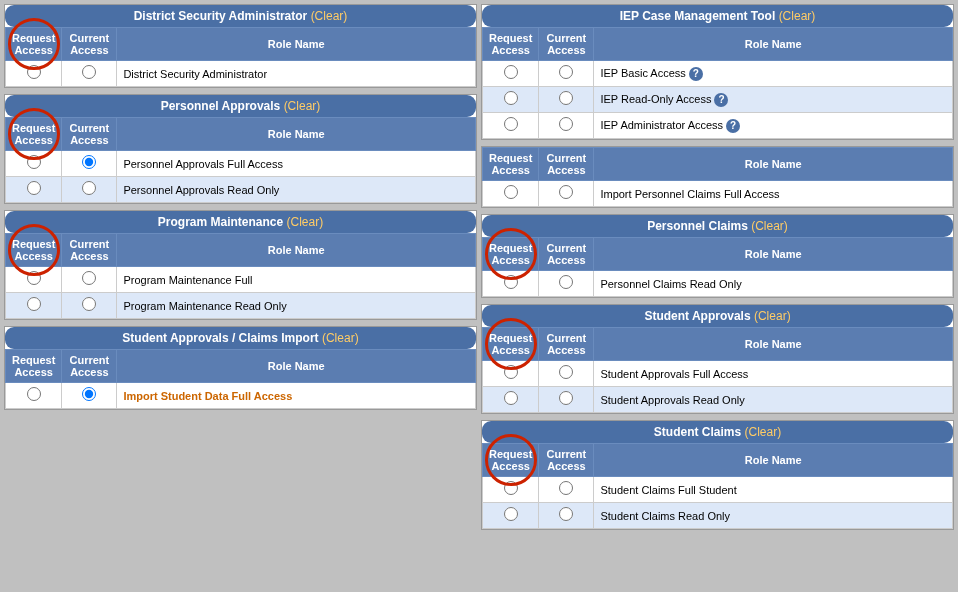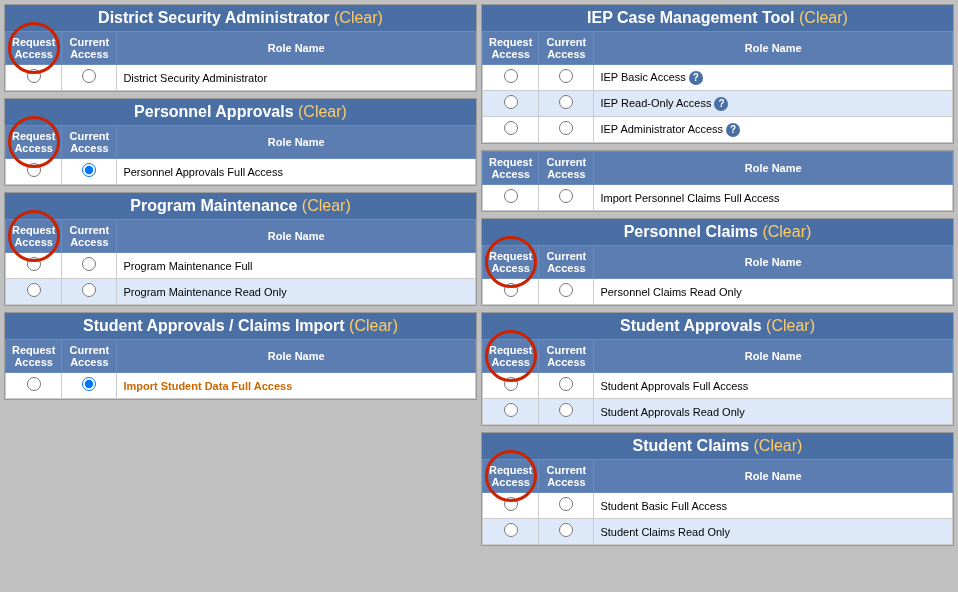--- a/index.html
+++ b/index.html
@@ -22,22 +22,23 @@
     }
     .section {
       border: 1px solid #999;
       background: white;
     }
     .section-header {
       background: #4a6fa5;
       color: white;
       text-align: center;
       padding: 4px 6px;
-      font-size: 16px;
+      font-size: 12px;
       font-weight: bold;
+      border-radius: 9px;
     }
     .section-header .clear-link {
       color: #ffcc66;
       font-weight: normal;
       cursor: pointer;
     }
     .table-wrapper {
       width: 100%;
     }
     table {
@@ -150,20 +151,25 @@
                 <th class="radio-col">Current<br>Access</th>
                 <th>Role Name</th>
               </tr>
             </thead>
             <tbody>
               <tr>
                 <td><input type="radio" name="req-personnel-approvals" style=""></td>
                 <td><input type="radio" name="cur-personnel-approvals" checked="" style=""></td>
                 <td class="role-name">Personnel Approvals Full Access</td>
               </tr>
+              <tr>
+                <td><input type="radio" name="req-personnel-approvals" style=""></td>
+                <td><input type="radio" name="cur-personnel-approvals" style=""></td>
+                <td class="role-name">Personnel Approvals Read Only</td>
+              </tr>
             </tbody>
           </table>
         </div>
       </div>
       <div class="section">
         <div class="section-header">Program Maintenance <span class="clear-link">(Clear)</span></div>
         <div class="table-wrapper">
           <table>
             <thead>
               <tr>
@@ -316,21 +322,21 @@
               <tr>
                 <th class="radio-col request-access-col">Request<br>Access<div class="header-circle"></div></th>
                 <th class="radio-col">Current<br>Access</th>
                 <th>Role Name</th>
               </tr>
             </thead>
             <tbody>
               <tr>
                 <td><input type="radio" name="req-student-claims" style=""></td>
                 <td><input type="radio" name="cur-student-claims" style=""></td>
-                <td class="role-name">Student Basic Full Access</td>
+                <td class="role-name">Student Claims Full Student</td>
               </tr>
               <tr>
                 <td><input type="radio" name="req-student-claims" style=""></td>
                 <td><input type="radio" name="cur-student-claims" style=""></td>
                 <td class="role-name">Student Claims Read Only</td>
               </tr>
             </tbody>
           </table>
         </div>
       </div>

